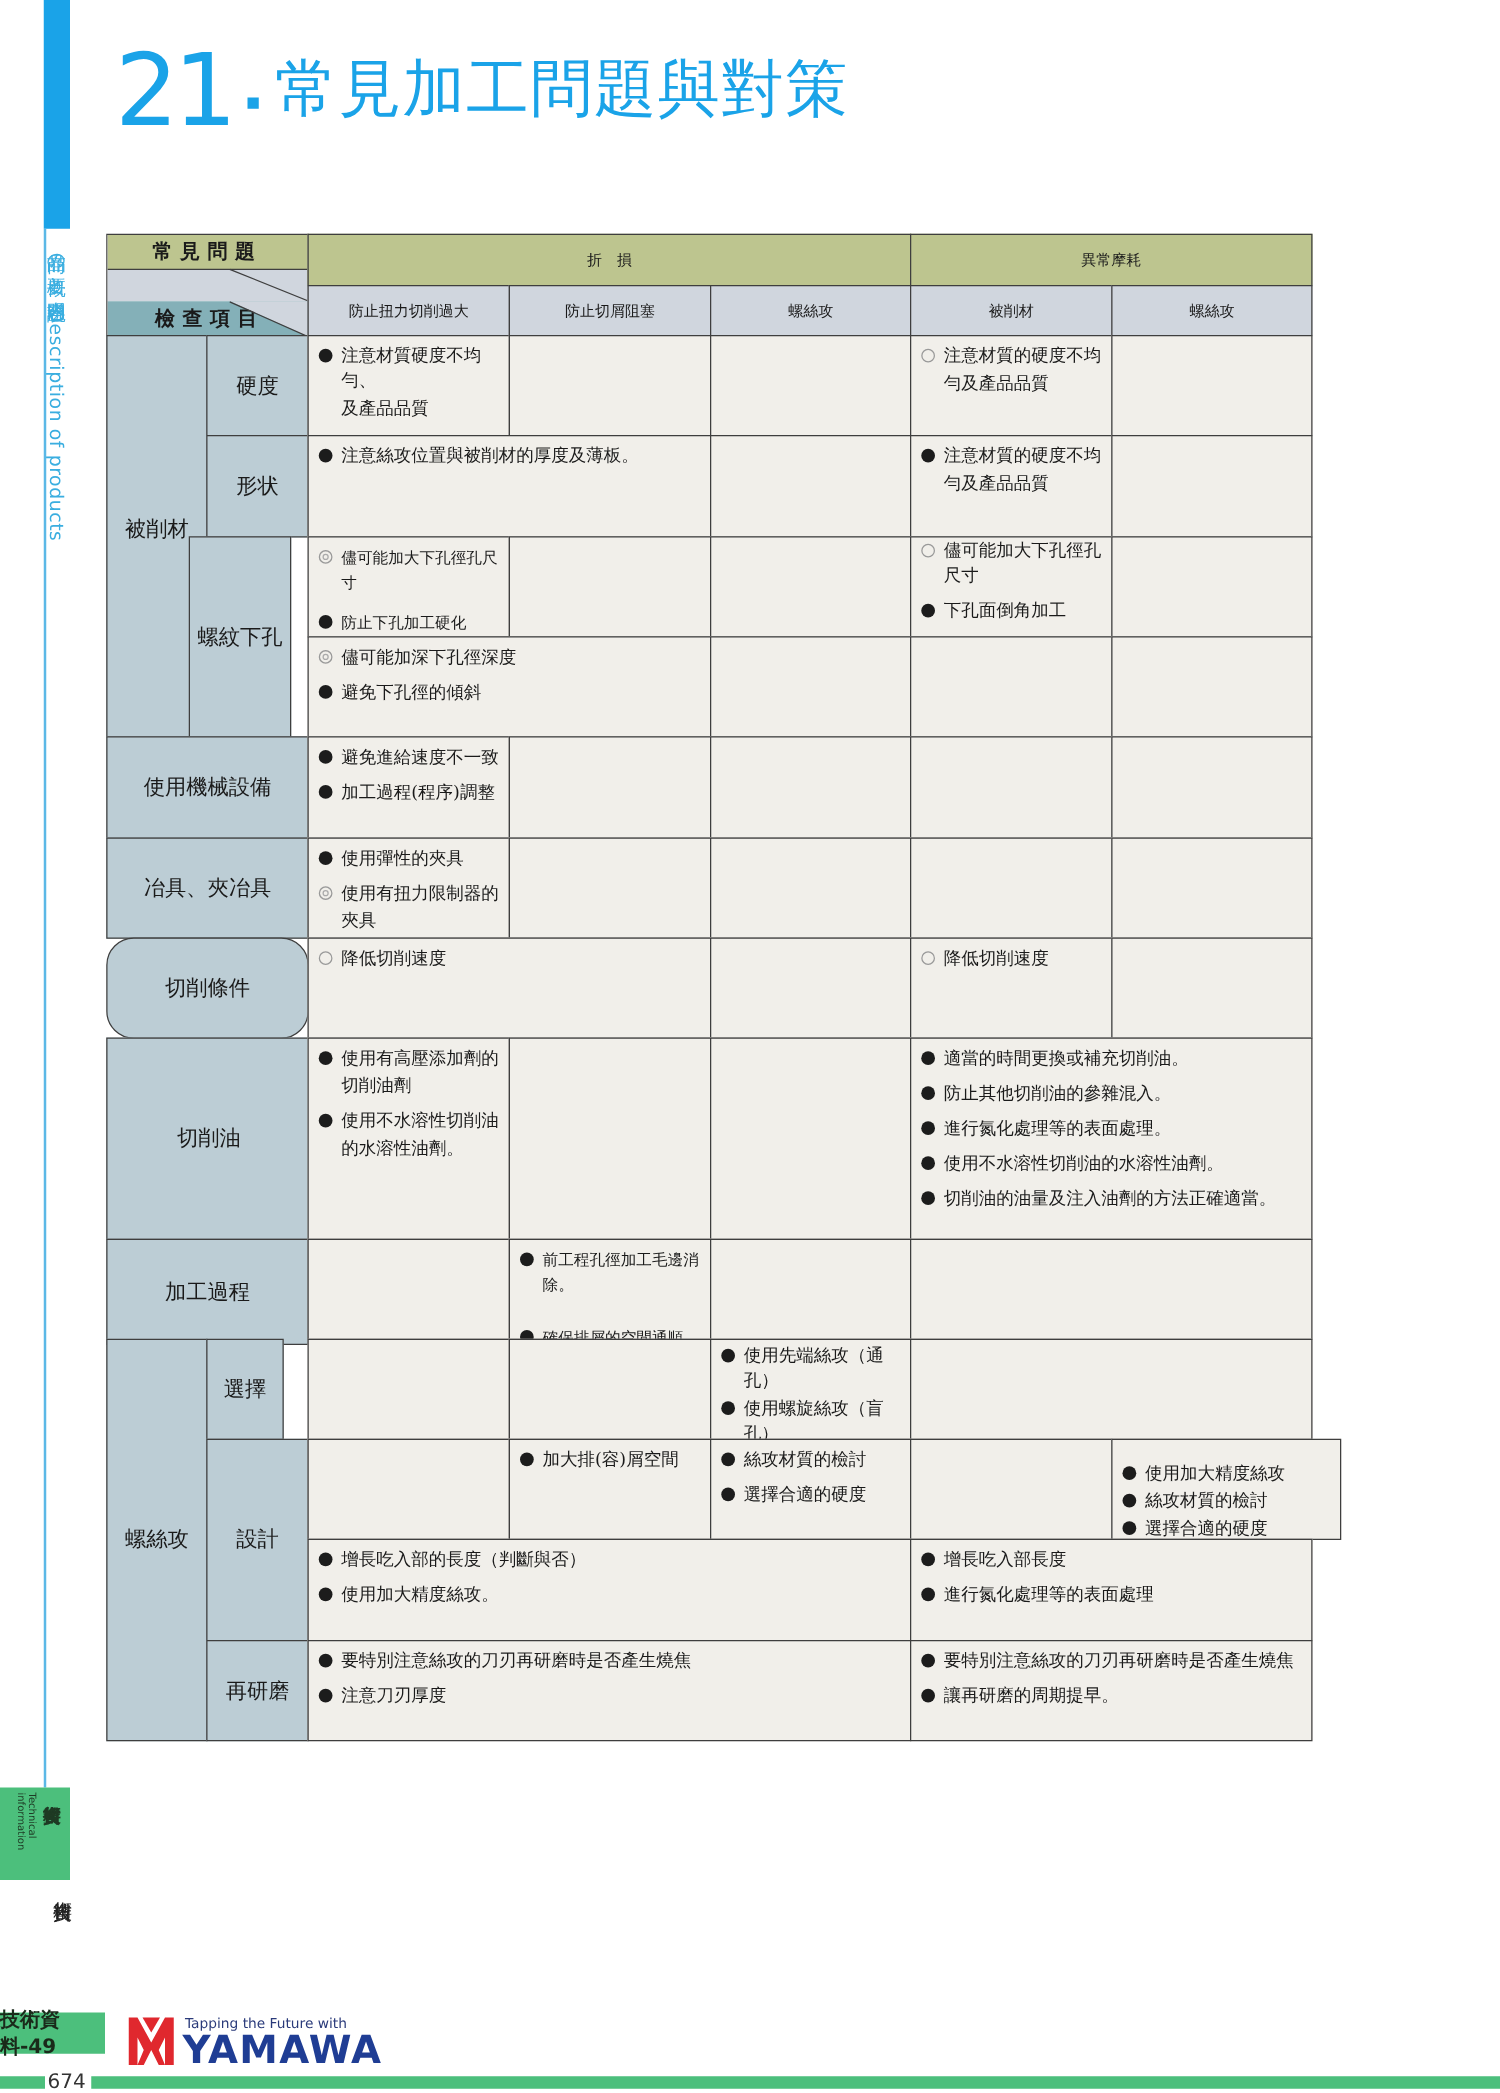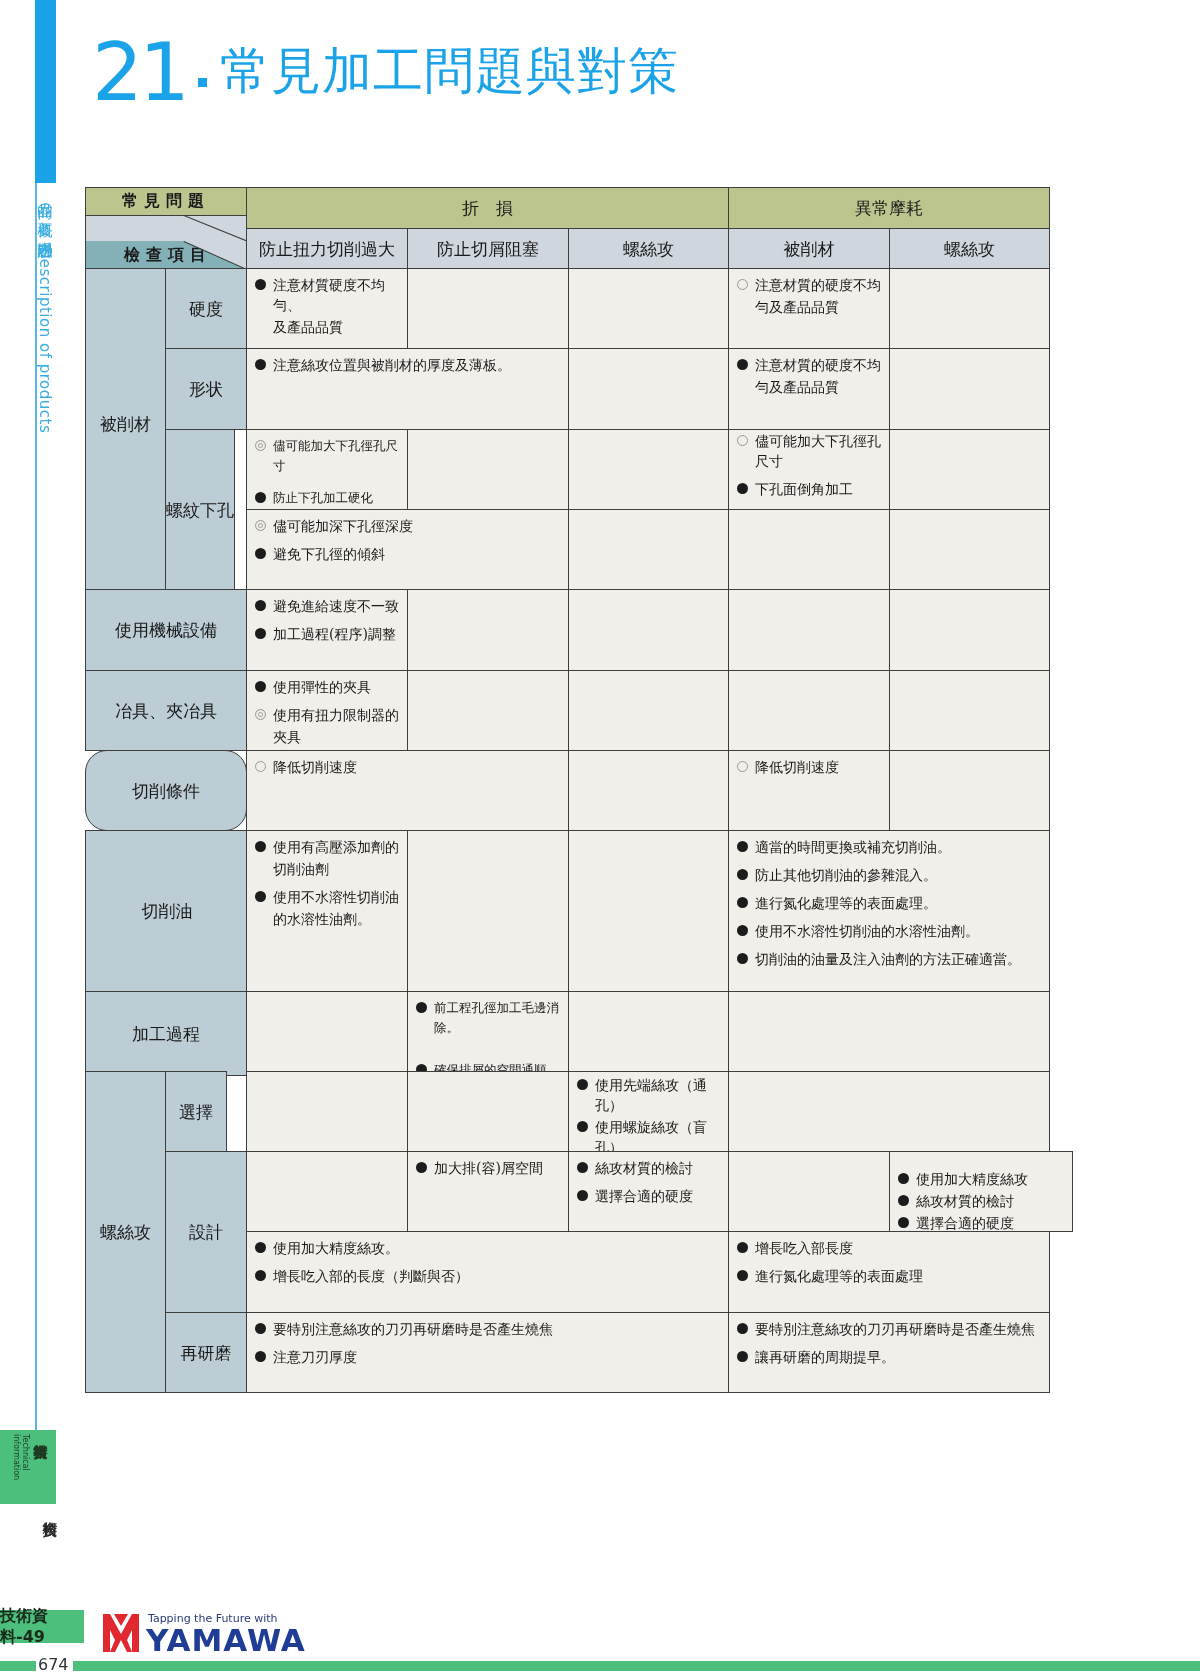--- a/index.html
+++ b/index.html
@@ -20,21 +20,21 @@
        font-family:"DejaVu Sans","Liberation Sans",sans-serif; }
   
   .title-num { left:92px; top:18px; font-family:"DejaVu Sans","Liberation Sans",sans-serif; font-size:80px; color:#1aa3e8; letter-spacing:-4px; line-height:110px; }
   .title-dot { left:198px; top:78px; width:9px; height:9px; background:#1aa3e8; }
   .title-text { left:220px; top:38px; font-size:50px; color:#1aa3e8; line-height:66px; letter-spacing:1px; }
   
   .cell { position:absolute; box-sizing:border-box; border:1px solid #3e3e3e; background:#f1efea; font-size:14px; line-height:20px; }
   .hdr-green { background:#bdc58f; }
   .hdr-blue { background:#d0d6de; }
   .lbl { background:#bccdd5; display:flex; align-items:center; justify-content:center; font-size:17px; }
-  .hdr-txt { display:flex; align-items:center; justify-content:center; font-size:17px; }
+  .hdr-txt { display:flex; align-items:center; justify-content:center; font-size:12px; }
   .content { padding:6px 6px 0 8px; }
   .item { display:flex; align-items:flex-start; margin-bottom:8px; }
   .item.tight { margin-bottom:2px; }
   .bullet { flex:0 0 auto; width:11px; height:11px; border-radius:50%; margin:4px 7px 0 0; box-sizing:border-box; }
   .b-filled { background:#1c1c1c; }
   .b-open { border:1px solid #999; background:transparent; }
   .b-double { border:1px solid #999; background:transparent; box-shadow: inset 0 0 0 2px #f1efea, inset 0 0 0 3px #aaa; }
   .sm { font-size:12.5px; }
   
   .corner-wrap { position:absolute; left:85px; top:187px; width:162px; height:82px; box-sizing:border-box; border:1px solid #3e3e3e; overflow:hidden; }
@@ -92,21 +92,21 @@
   <div class="cell hdr-blue hdr-txt" style="left:407px;top:228px;width:162px;height:41px;">防止切屑阻塞</div>
   <div class="cell hdr-blue hdr-txt" style="left:568px;top:228px;width:161px;height:41px;">螺絲攻</div>
   <div class="cell hdr-blue hdr-txt" style="left:728px;top:228px;width:162px;height:41px;">被削材</div>
   <div class="cell hdr-blue hdr-txt" style="left:889px;top:228px;width:161px;height:41px;">螺絲攻</div>
 
   <div class="cell lbl" style="left:85px;top:268px;width:81px;height:322px;padding-bottom:0;">
       <span style="margin-top:-10px;">被削材</span>
     </div>
   <div class="cell lbl" style="left:165px;top:268px;width:82px;height:81px;">硬度</div>
   <div class="cell lbl" style="left:165px;top:348px;width:82px;height:82px;">形状</div>
-  <div class="cell lbl" style="left:165px;top:429px;width:70px;height:161px;">螺紋下孔</div>
+  <div class="cell lbl" style="left:151px;top:429px;width:82px;height:161px;">螺紋下孔</div>
   <div class="cell lbl" style="left:85px;top:589px;width:162px;height:82px;">使用機械設備</div>
   <div class="cell lbl" style="left:85px;top:670px;width:162px;height:81px;">冶具、夾冶具</div>
   <div class="cell lbl" style="left:85px;top:750px;width:162px;height:81px;border-radius:22px;">切削條件</div>
   <div class="cell lbl" style="left:85px;top:830px;width:164px;height:162px;">切削油</div>
   <div class="cell lbl" style="left:85px;top:991px;width:162px;height:85px;">加工過程</div>
   <div class="cell lbl" style="left:85px;top:1071px;width:81px;height:322px;">螺絲攻</div>
   <div class="cell lbl" style="left:165px;top:1071px;width:62px;height:81px;">選擇</div>
   <div class="cell lbl" style="left:165px;top:1151px;width:82px;height:162px;">設計</div>
   <div class="cell lbl" style="left:165px;top:1312px;width:82px;height:81px;">再研磨</div>
 
@@ -348,25 +348,25 @@
       </div>
       <div class="item tight">
         <span class="bullet b-filled"></span>
         <span>選擇合適的硬度</span>
       </div>
     </div>
 
   <div class="cell content" style="left:246px;top:1231px;width:483px;height:82px;">
       <div class="item">
         <span class="bullet b-filled"></span>
+        <span>增長吃入部的長度（判斷與否）</span>
+      </div>
+      <div class="item">
+        <span class="bullet b-filled"></span>
         <span>使用加大精度絲攻。</span>
-      </div>
-      <div class="item">
-        <span class="bullet b-filled"></span>
-        <span>增長吃入部的長度（判斷與否）</span>
       </div>
     </div>
   <div class="cell content" style="left:728px;top:1231px;width:322px;height:82px;">
       <div class="item">
         <span class="bullet b-filled"></span>
         <span>增長吃入部長度</span>
       </div>
       <div class="item">
         <span class="bullet b-filled"></span>
         <span>進行氮化處理等的表面處理</span>

